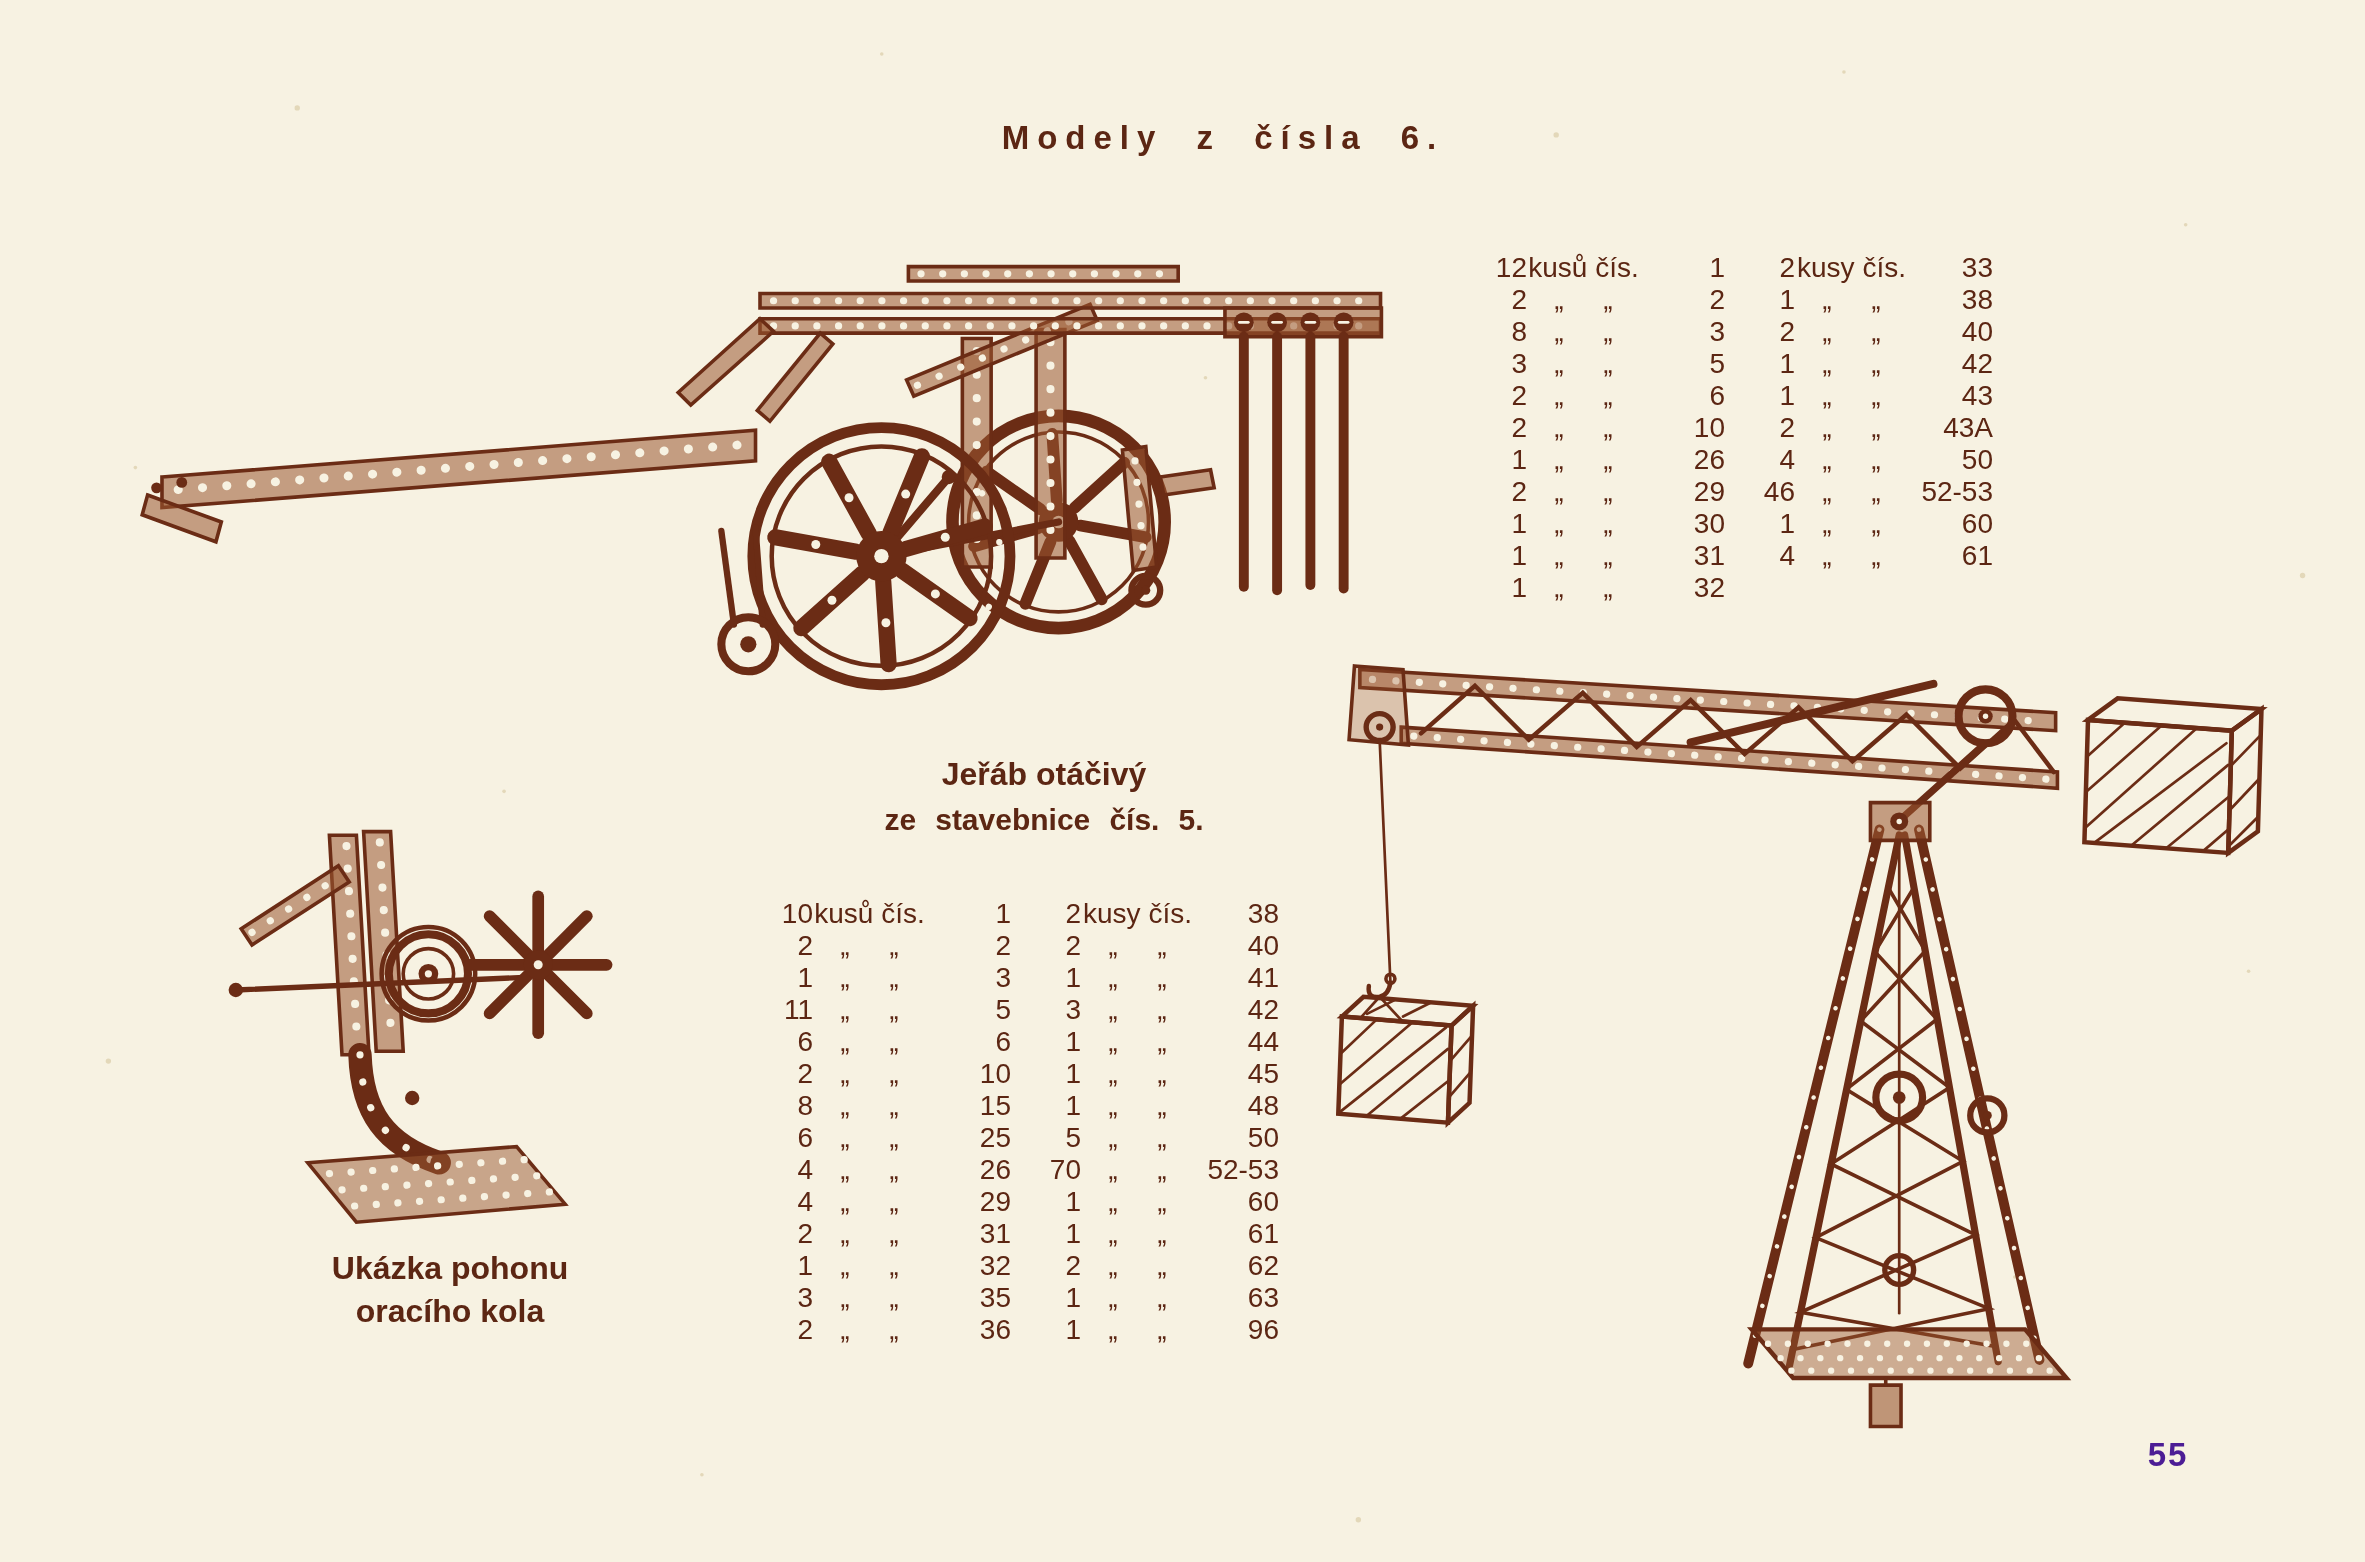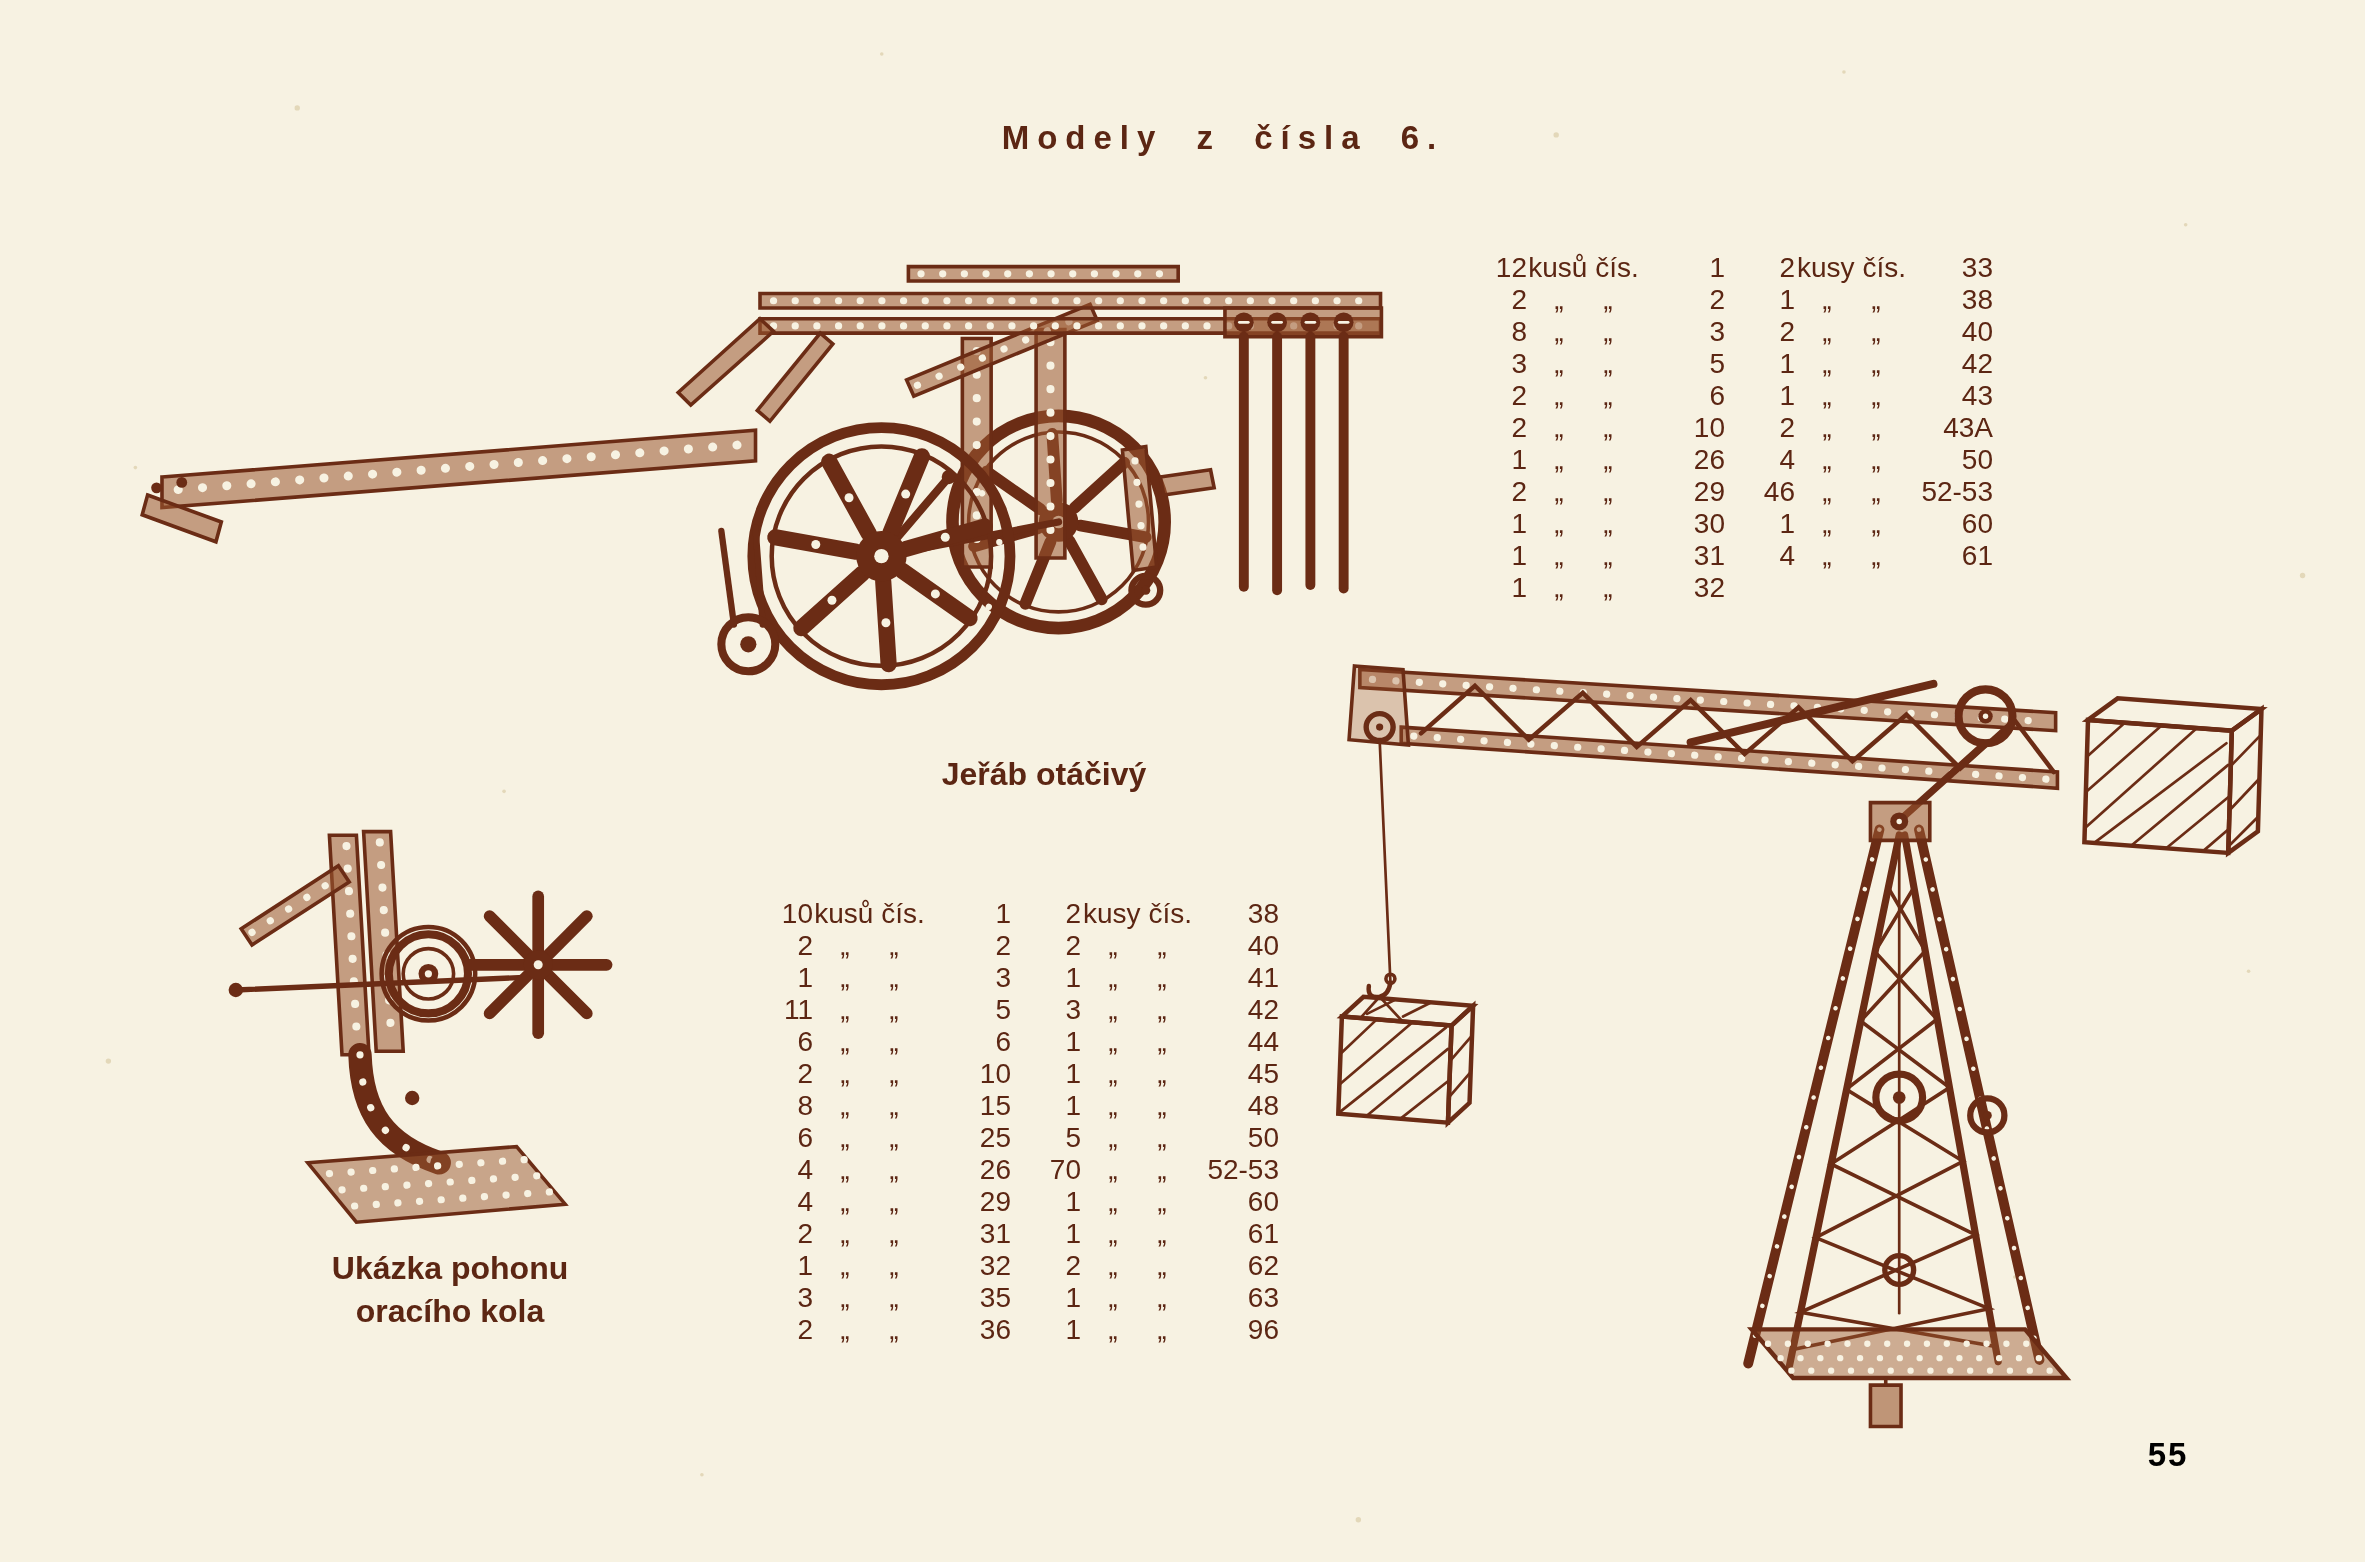--- a/index.html
+++ b/index.html
@@ -23,21 +23,21 @@
   .cap-drive{left:261px;top:1247px;width:378px;font-size:32px;line-height:43px}
   .parts{position:absolute;display:flex;gap:20px;font-size:28px;font-weight:400}
   .pcol{width:248px}
   .prow{display:grid;grid-template-columns:50px 113px 85px;line-height:32px;height:32px}
   .qty{text-align:right}
   .lbl{text-align:center;white-space:nowrap}
   .dittos{display:flex;justify-content:center;gap:40px;font-size:27px}
   .num{text-align:right}
   .pagenum{
     position:absolute;left:2114px;top:1436px;width:108px;text-align:center;
-    font-size:33px;font-weight:700;color:#000000;letter-spacing:1.8px
+    font-size:33px;font-weight:700;color:#4c1d95;letter-spacing:1.8px
   }
 </style>
 </head>
 <body>
 
 <div class="page">
 
   <svg class="illus" style="left:0;top:0" width="2366" height="1562" viewBox="0 0 2630 1737">
     <g fill="#d8c9a3" opacity="0.65">
       <circle cx="330" cy="120" r="3"></circle>
@@ -339,20 +339,21 @@
             <span class="d">„</span>
             <span class="d">„</span>
           </span>
           <span class="num">61</span>
         </div>
       </div>
   </div>
 
   <div class="caption cap-252">
     <div class="cap-line">Jeřáb otáčivý</div>
+    <div class="cap-line note">ze stavebnice čís. 5.</div>
   </div>
 
   <div class="parts" style="left:763px;top:898px">
     <div class="pcol">
         <div class="prow">
           <span class="qty">10</span>
           <span class="lbl">kusů čís.</span>
           <span class="num">1</span>
         </div>
         <div class="prow">

